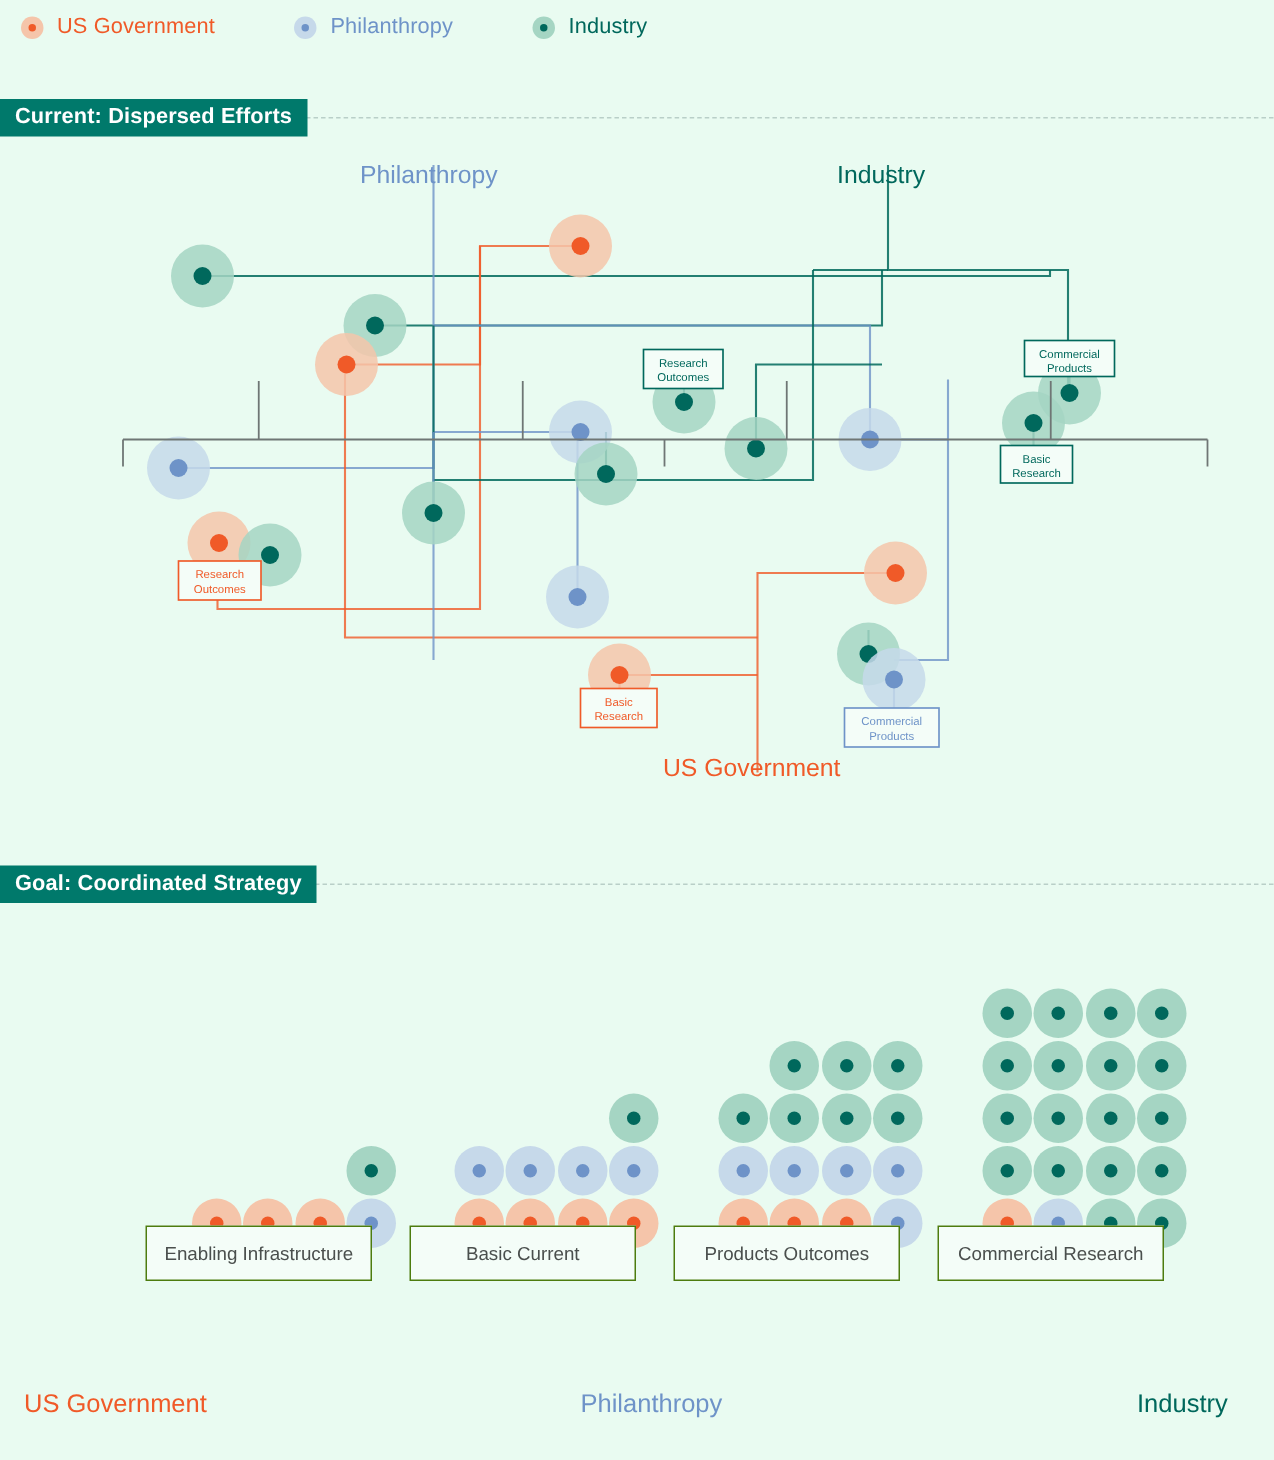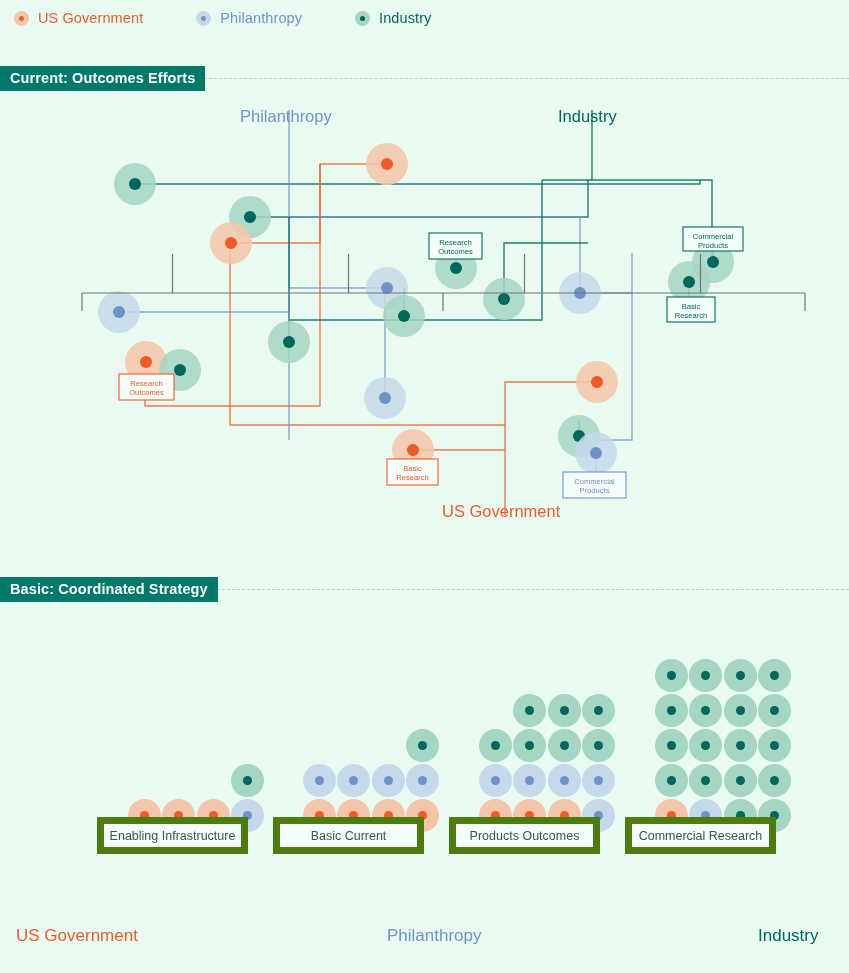--- a/index.html
+++ b/index.html
@@ -42,21 +42,21 @@
   .stage svg{display:block;}
 
   
   .dot{
     position:absolute;width:33px;height:33px;border-radius:50%;
     display:flex;align-items:center;justify-content:center;
   }
   .dot i{display:block;border-radius:50%;width:9px;height:9px;}
 
   .catbox{
-    position:absolute;background:#f4fdf8;border:7px solid #4d7c0f;
+    position:absolute;background:#f4fdf8;border:1px solid #4d7c0f;
     display:flex;align-items:center;justify-content:center;
     font-size:12.5px;color:#4a4f4d;box-sizing:border-box;
   }
   .srcLabel{position:absolute;font-size:17px;white-space:nowrap;}
 </style>
 </head>
 <body>
 
 <div class="legend">
   <div class="legend-item">
@@ -73,21 +73,21 @@
   </div>
   <div class="legend-item">
     <span class="legend-dot" style="background: rgb(165, 213, 195);">
         <i style="background: rgb(0, 104, 92);"></i>
       </span>
     <span class="legend-label" style="color: rgb(0, 104, 92);">Industry</span>
   </div>
 </div>
 
 <div class="banner-row" style="top:66px;">
-  <div class="banner">Current: Outcomes Efforts</div>
+  <div class="banner">Current: Dispersed Efforts</div>
   <div class="banner-rule"></div>
 </div>
 
 <div class="stage" id="current-stage" style="top:0;width:849px;height:540px;">
   <svg id="current-svg" width="849" height="540" viewBox="0 0 849 540">
       <polyline points="135,184 700,184 700,180" fill="none" stroke="#00685c" stroke-opacity="0.85" stroke-width="1.4"></polyline>
       <polyline points="289,42 289,42" fill="none" stroke="#00685c" stroke-opacity="0.85" stroke-width="1.4"></polyline>
       <polyline points="387,164 320,164 320,243 231,243" fill="none" stroke="#f05a28" stroke-opacity="0.8" stroke-width="1.4"></polyline>
       <polyline points="320,164 320,406 145,406 145,400" fill="none" stroke="#f05a28" stroke-opacity="0.8" stroke-width="1.4"></polyline>
       <polyline points="250,217 588,217 588,180" fill="none" stroke="#00685c" stroke-opacity="0.85" stroke-width="1.4"></polyline>
@@ -225,21 +225,21 @@
       </g>
       <g>
         <rect x="563" y="472" width="63" height="26" fill="#f4fdf8" stroke="#6e93c8" stroke-width="1.1"></rect>
         <text x="594.5" y="483.5" fill="#6e93c8" font-size="7.6" text-anchor="middle" font-family="&quot;Liberation Sans&quot;, sans-serif">Commercial</text>
         <text x="594.5" y="493" fill="#6e93c8" font-size="7.6" text-anchor="middle" font-family="&quot;Liberation Sans&quot;, sans-serif">Products</text>
       </g>
     </svg>
 </div>
 
 <div class="banner-row" style="top:577px;">
-  <div class="banner">Basic: Coordinated Strategy</div>
+  <div class="banner">Goal: Coordinated Strategy</div>
   <div class="banner-rule"></div>
 </div>
 
 <div class="stage" id="goal-stage" style="top:600px;left:0;width:849px;height:373px;">
   <svg id="goal-svg" width="849" height="373" viewBox="0 600 849 373" style="position:absolute;left:0;top:-600px;">
       <line x1="82" y1="893" x2="805" y2="893" stroke="#6f7675" stroke-width="1.2"></line>
       <line x1="172.5" y1="893" x2="172.5" y2="854" stroke="#6f7675" stroke-width="1.2"></line>
       <line x1="348.5" y1="893" x2="348.5" y2="854" stroke="#6f7675" stroke-width="1.2"></line>
       <line x1="524.5" y1="893" x2="524.5" y2="854" stroke="#6f7675" stroke-width="1.2"></line>
       <line x1="700.5" y1="893" x2="700.5" y2="854" stroke="#6f7675" stroke-width="1.2"></line>

